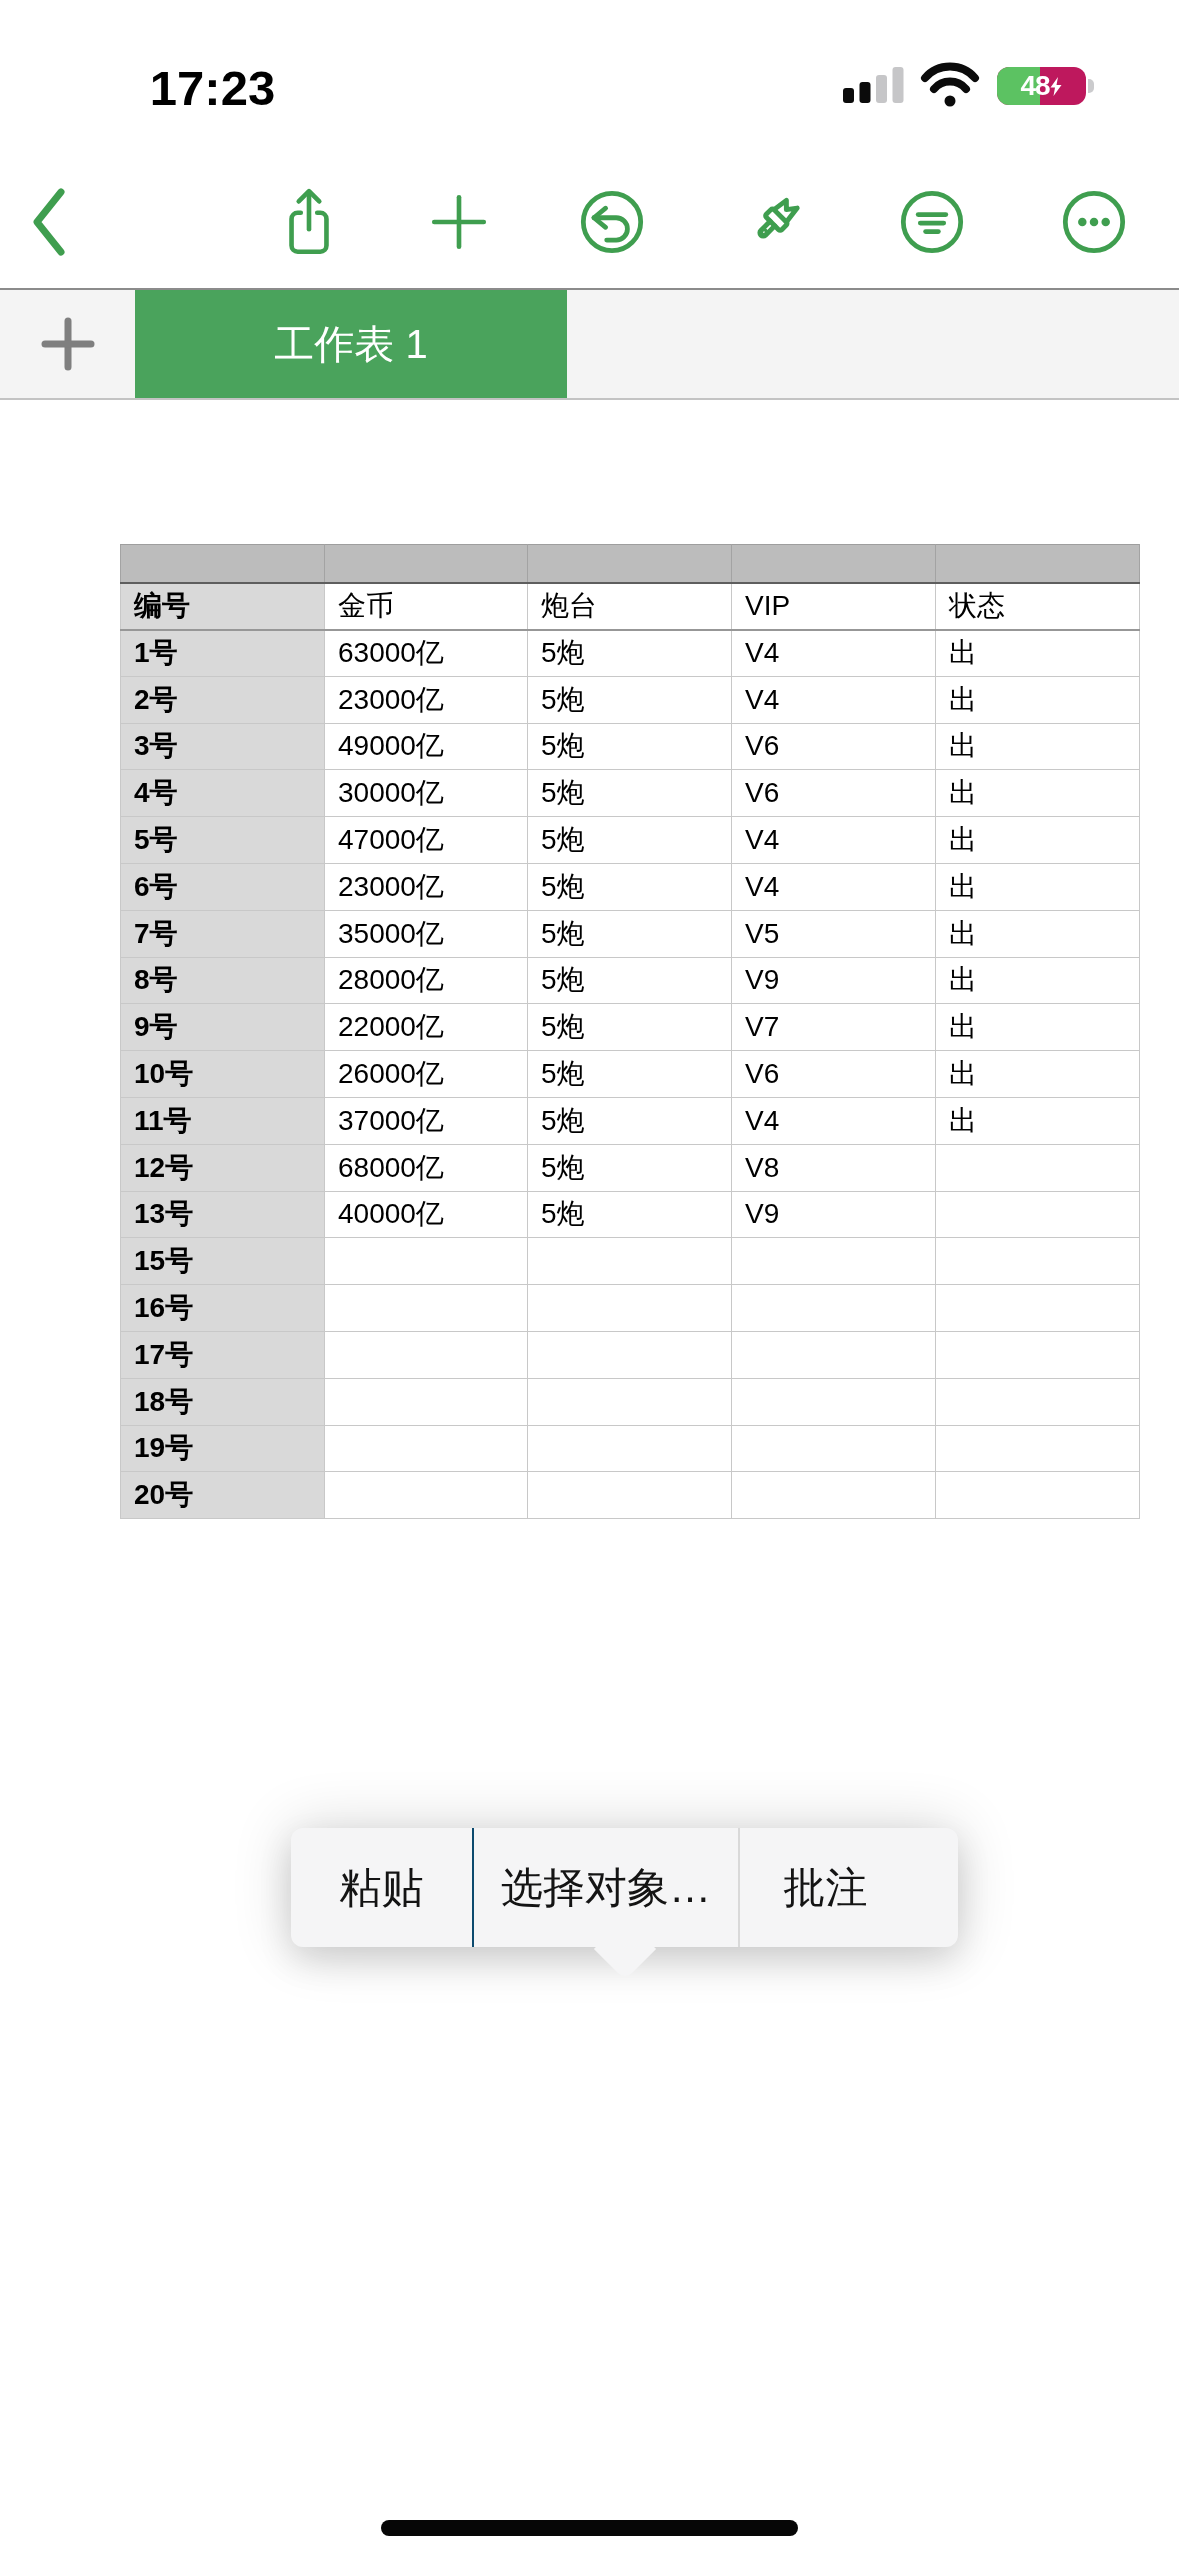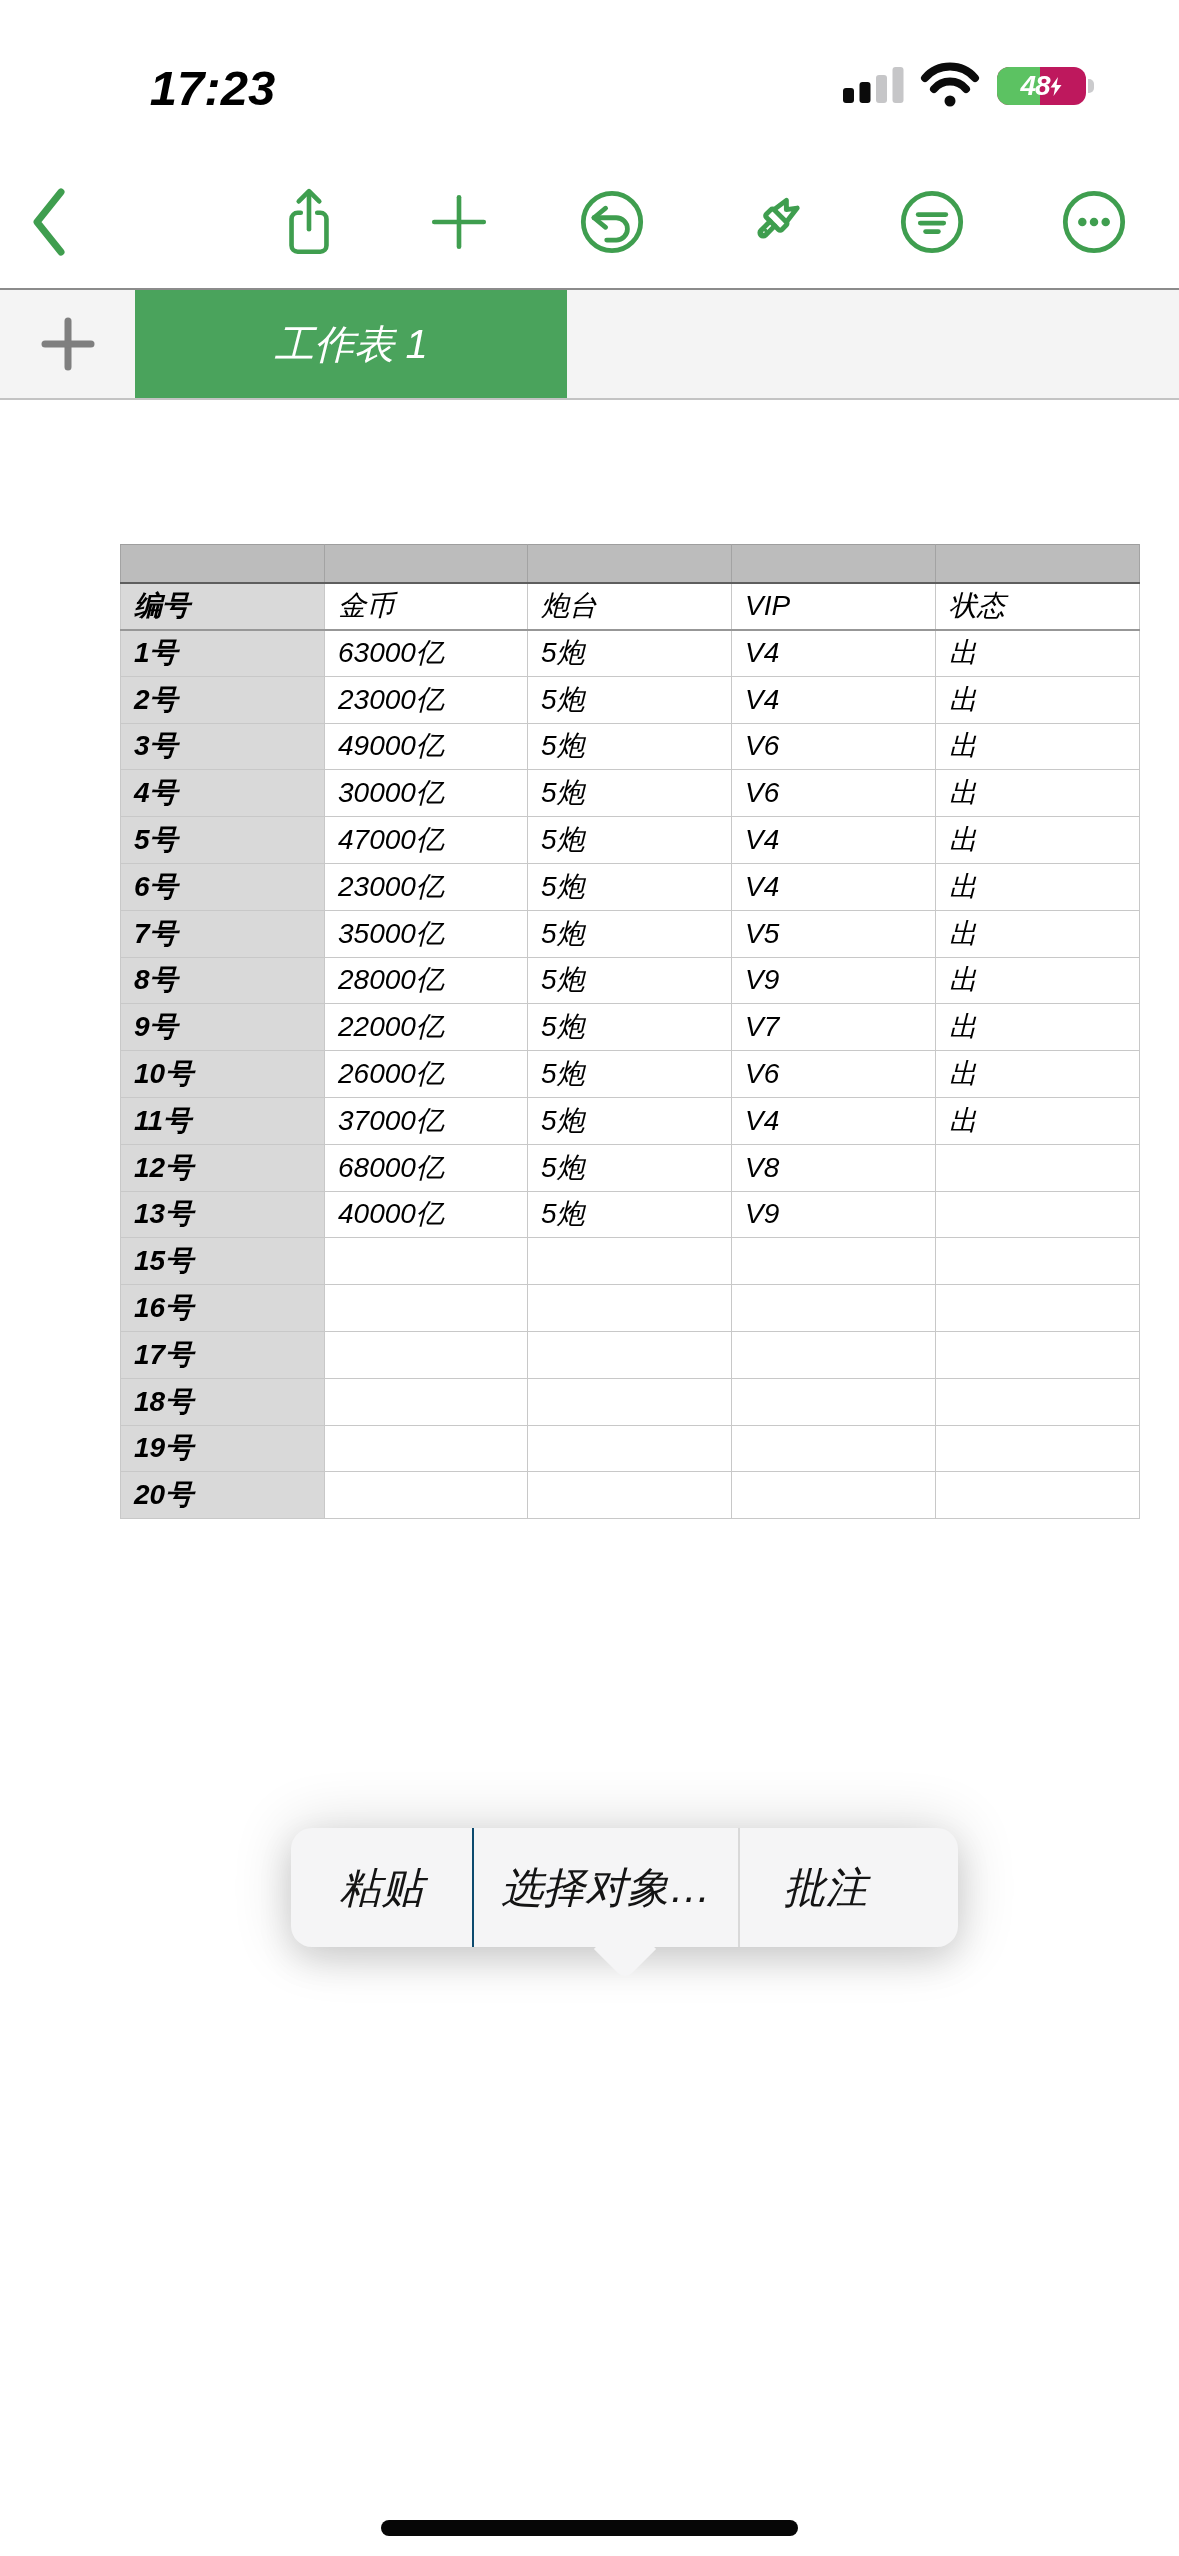--- a/index.html
+++ b/index.html
@@ -1,19 +1,19 @@
 <!DOCTYPE html>
 <html style="--accent-green: #3f9e4f; --tab-green: #4aa35c; --battery-green: #5cc262; --header-row-gray: #bcbcbc; --header-col-gray: #d9d9d9; --menu-bg: #f5f5f6; --tabbar-bg: #f4f4f4;"><head>
 <meta charset="utf-8">
 <style>
   * { margin:0; padding:0; box-sizing:border-box; }
   html,body { background:#ffffff; }
   body { font-family:"Liberation Sans","DejaVu Sans",sans-serif; }
   #screen{
-    position:relative; width:1179px; height:2556px; background:#fff; overflow:hidden;font-style:italic;
+    position:relative; width:1179px; height:2556px; background:#fff; overflow:hidden;
   }
   
   .statusbar{ position:absolute; top:0; left:0; width:100%; height:130px; }
   .time{ position:absolute; left:125px; top:60px; width:175px; text-align:center;
          font-size:49px; font-weight:700; color:#000; letter-spacing:0; }
   .cellular{ position:absolute; left:843px; top:65px; }
   .wifi{ position:absolute; left:920px; top:62px; }
   .battery{ position:absolute; left:997px; top:67px; width:89px; height:38px;
             border-radius:12px; background:#be185d; overflow:visible; }
   .battery .fill{ position:absolute; left:0; top:0; bottom:0; width:48%;
@@ -44,21 +44,21 @@
                border:1px solid #9e9e9e;padding-left:9px; }
   table.sheet td{ border:1px solid #c8c8c8; font-size:28px; color:#000;
                   padding:0 0 0 13px; vertical-align:middle; overflow:hidden; white-space:nowrap; }
   tr.toprow td{ background:var(--header-row-gray,#bcbcbc); border-color:#a3a3a3;
                 border-top-color:#9e9e9e; border-bottom:2px solid #5e5e5e; height:38px; }
   tr.hdrrow td{ height:47px; border-bottom:2px solid #979797; }
   tr.datarow td{ height:46.8px; }
   td.rowhead{ background:var(--header-col-gray,#d9d9d9); font-weight:700; border-right:1px solid #9b9b9b; }
   
   .ctxmenu{ position:absolute; left:291px; top:1828px; width:667px; height:119px;
-            background:var(--menu-bg,#f5f5f6); border-radius:21px; z-index:2;
+            background:var(--menu-bg,#f5f5f6); border-radius:12px; z-index:2;
             box-shadow:0 0 60px rgba(0,0,0,.16), 0 14px 34px rgba(0,0,0,.12);
             display:flex; align-items:stretch; }
   .ctxitem{ display:flex; align-items:center; justify-content:center;
             font-size:42px; color:#141414; }
   .ctxitem:nth-child(1){ width:181px; }
   .ctxitem:nth-child(2){ width:268px; border-left:2px solid #0c4a6e; border-right:2px solid #d9d9d9; }
   .ctxitem:nth-child(3){ width:171px; }
   .ctxarrow{ position:absolute; left:603px; top:1927px; width:44px; height:44px;
              background:var(--menu-bg,#f5f5f6); transform:rotate(45deg);
              border-radius:0 0 10px 0; z-index:3; }

